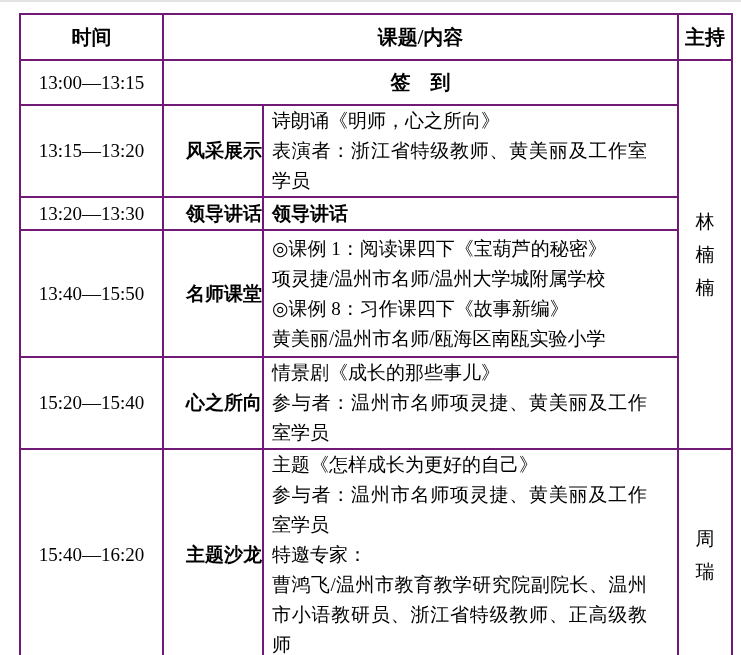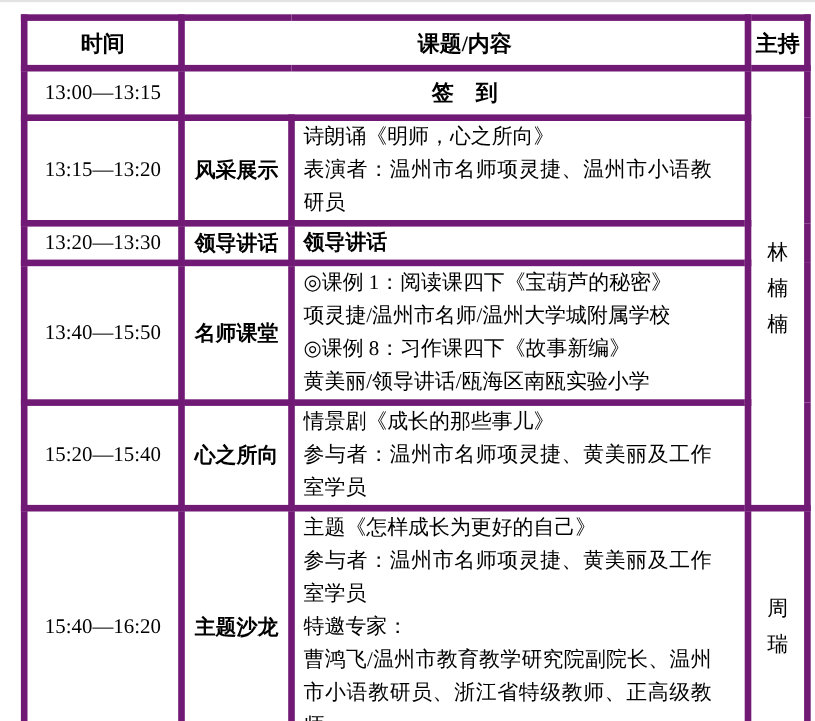--- a/index.html
+++ b/index.html
@@ -20,21 +20,21 @@
   }
   table.schedule {
     position: absolute;
     left: 19px;
     top: 13px;
     border-collapse: collapse;
     table-layout: fixed;
     border: 2px solid #000000;
   }
   .schedule th, .schedule td {
-    border: 6px solid #701a75;
+    border: 2px solid #701a75;
     padding: 0;
     overflow: hidden;
   }
   .schedule th {
     font-weight: bold;
     font-size: 20px;
     text-align: center;
     vertical-align: middle;
   }
   tr.row-header { height: 46px; }
@@ -45,21 +45,21 @@
   tr.row-5 { height: 84px; }
   tr.row-6 { height: 210px; }
   td.time {
     text-align: center;
     vertical-align: middle;
     font-size: 19px;
     white-space: nowrap;
     margin-left: 20px;
   }
   td.topic {
-    text-align: center;
+    text-align: right;
     vertical-align: middle;
     font-size: 19px;
     font-weight: bold;
   }
   td.merged-center {
     text-align: center;
     vertical-align: middle;
     font-size: 20px;
     font-weight: bold;
   }
@@ -111,40 +111,40 @@
     <td class="host" rowspan="5">
       <div class="vname">林楠楠</div>
     </td>
   </tr>
 
   <tr class="row-2">
     <td class="time">13:15—13:20</td>
     <td class="topic">风采展示</td>
     <td class="content">
       <div class="line">诗朗诵《明师，心之所向》</div>
-      <div class="line">表演者：温州市名师项灵捷、温州市小语教研员</div>
+      <div class="line">表演者：浙江省特级教师、黄美丽及工作室学员</div>
     </td>
   </tr>
 
   <tr class="row-3">
     <td class="time">13:20—13:30</td>
     <td class="topic">领导讲话</td>
     <td class="content">
       <div class="line bold">领导讲话</div>
     </td>
   </tr>
 
   <tr class="row-4">
     <td class="time">13:40—15:50</td>
     <td class="topic">名师课堂</td>
     <td class="content">
       <div class="line">◎课例 1：阅读课四下《宝葫芦的秘密》</div>
       <div class="line">项灵捷/温州市名师/温州大学城附属学校</div>
       <div class="line">◎课例 8：习作课四下《故事新编》</div>
-      <div class="line">黄美丽/领导讲话/瓯海区南瓯实验小学</div>
+      <div class="line">黄美丽/温州市名师/瓯海区南瓯实验小学</div>
     </td>
   </tr>
 
   <tr class="row-5">
     <td class="time">15:20—15:40</td>
     <td class="topic">心之所向</td>
     <td class="content">
       <div class="line">情景剧《成长的那些事儿》</div>
       <div class="line">参与者：温州市名师项灵捷、黄美丽及工作室学员</div>
     </td>

